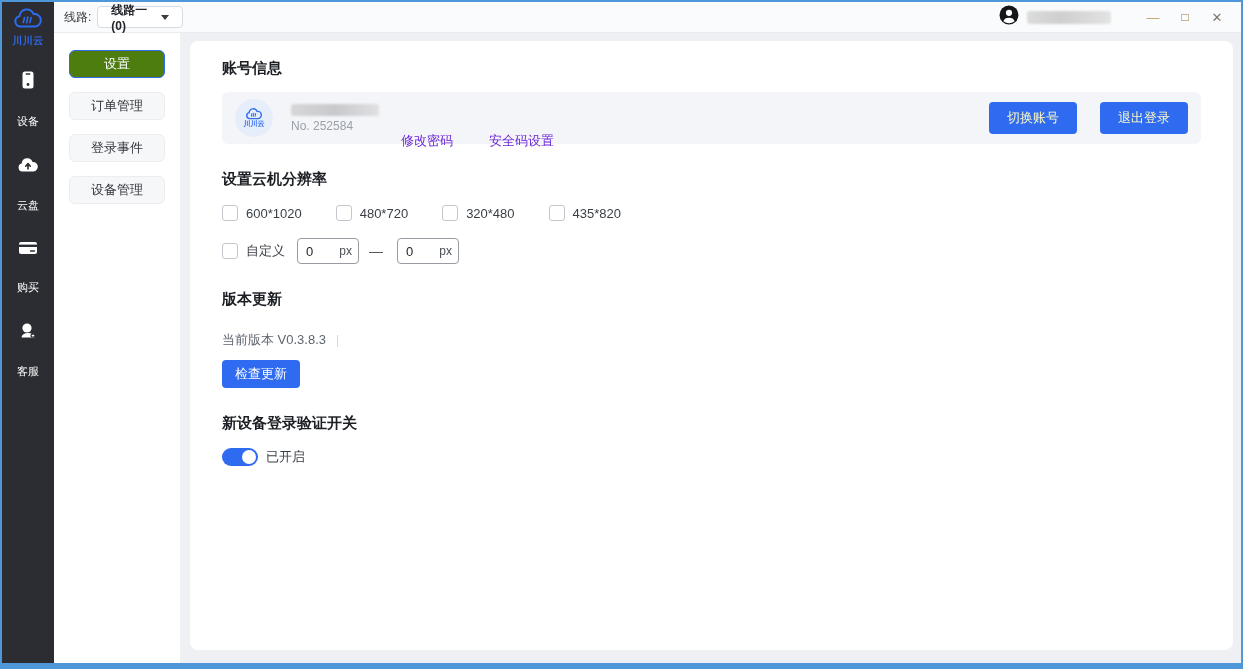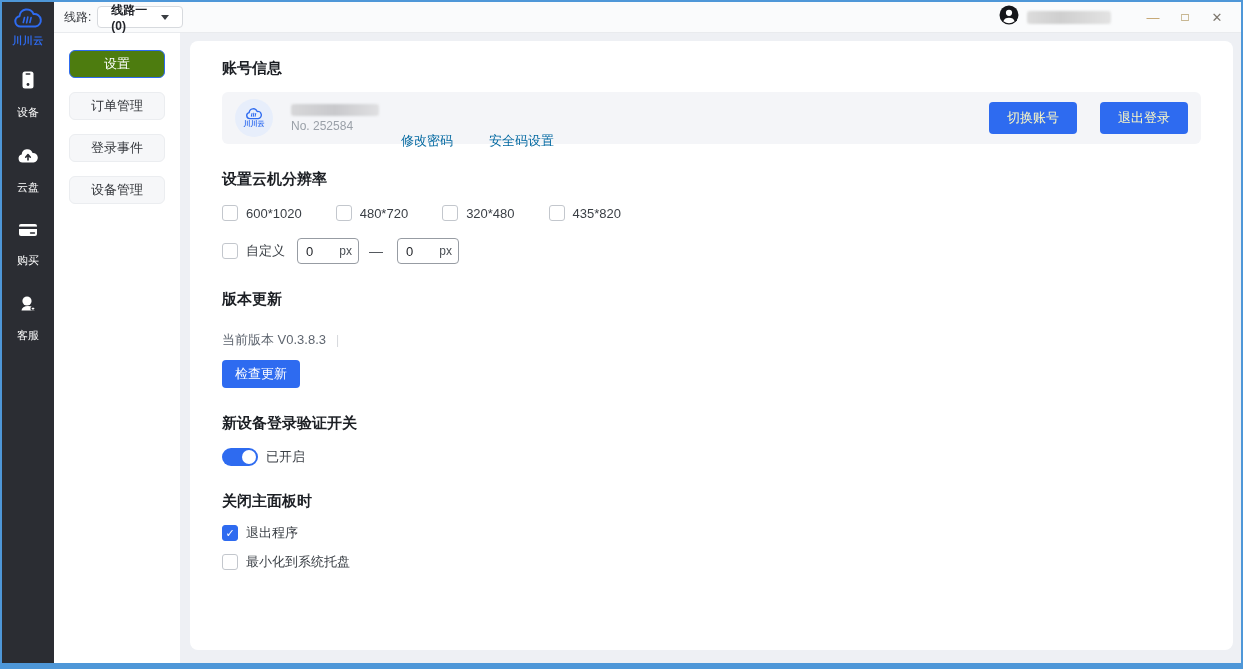--- a/index.html
+++ b/index.html
@@ -5,21 +5,21 @@
   * { margin:0; padding:0; box-sizing:border-box; }
   html,body { background:#cfd6dd; font-family:"Liberation Sans","DejaVu Sans",sans-serif; }
   .frame { position:relative; width:1243px; height:669px; border:2px solid #4e97d8; border-bottom-width:6px;
            background:#eef0f4; display:flex; overflow:hidden; }
 
   
   .rail { width:52px; background:#2b2d33; display:flex; flex-direction:column; align-items:center; flex:0 0 52px; }
   .logo { margin-top:6px; display:flex; flex-direction:column; align-items:center; }
   .logo .brand-text { color:#2e6bf0; font-size:10px; font-weight:bold; margin-top:1px; letter-spacing:0.5px; }
   .rail-nav { margin-top:22px; display:flex; flex-direction:column; gap:27px; align-items:center; }
-  .rail-item { display:flex; flex-direction:column; align-items:center; gap:11px; cursor:pointer; }
+  .rail-item { display:flex; flex-direction:column; align-items:center; gap:20px; cursor:pointer; }
   .rail-item .lbl { color:#fff; font-size:11px; }
 
   
   .main-col { flex:1; display:flex; flex-direction:column; min-width:0; }
 
   
   .topbar { height:31px; background:#fafbfc; border-bottom:1px solid #e9ebee; display:flex; align-items:center;
             padding:0 8px 0 10px; flex:0 0 31px; }
   .line-label { font-size:12px; color:#33363b; margin-right:6px; }
   .line-select { width:86px; height:22px; background:#fff; border:1px solid #d7dade; border-radius:4px;
@@ -53,21 +53,21 @@
   
   .account-panel { margin-top:14px; background:#f4f5f8; border-radius:6px; height:52px;
                    display:flex; align-items:center; padding:0 13px;gap:8px; }
   .avatar-badge { width:38px; height:38px; border-radius:50%; background:#e7eefb; display:flex; flex-direction:column;
                   align-items:center; justify-content:center; flex:0 0 38px; }
   .avatar-badge .mini-brand { color:#2e6bf0; font-size:7px; font-weight:bold; margin-top:-1px; }
   .user-block { margin-left:10px; display:flex; flex-direction:column; gap:3px; }
   .user-blur { width:88px; height:12px; border-radius:3px;
                background:linear-gradient(90deg,#d7d7d9,#c9c9cc 50%,#e0e0e2); filter:blur(1.2px); }
   .user-no { font-size:12px; color:#9aa0a8; }
-  .acct-link { font-size:13px; color:#0369a1; margin-left:14px; cursor:pointer; text-decoration:none;margin-top:45px; }
+  .acct-link { font-size:13px; color:#6d28d9; margin-left:14px; cursor:pointer; text-decoration:none;margin-top:45px; }
   .acct-link + .acct-link { margin-left:28px; }
   .panel-spacer { flex:1; }
   .acct-btn { width:88px; height:32px; background:#2e6bf0; color:#fef9c3; border:none; border-radius:4px;
               font-size:13px; cursor:pointer; font-family:Liberation Mono, monospace; }
   .acct-btn + .acct-btn { margin-left:15px; }
 
   
   .section { margin-top:26px; }
 
   
@@ -264,31 +264,18 @@
           <div class="section">
             <div class="sec-title">新设备登录验证开关</div>
             <div class="toggle-row">
               <span class="toggle">
                 <span class="knob"></span>
               </span>
               <span class="toggle-label">已开启</span>
             </div>
           </div>
 
-          <div class="section">
-            <div class="sec-title">关闭主面板时</div>
-            <div class="vstack">
-              <div class="chk-item">
-                <span class="chk-box checked">✓</span>
-                <span class="chk-label">退出程序</span>
-              </div>
-              <div class="chk-item">
-                <span class="chk-box"></span>
-                <span class="chk-label">最小化到系统托盘</span>
-              </div>
-            </div>
-          </div>
 
         </div>
       </div>
     </div>
   </div>
 </div>
 
 </body></html>

